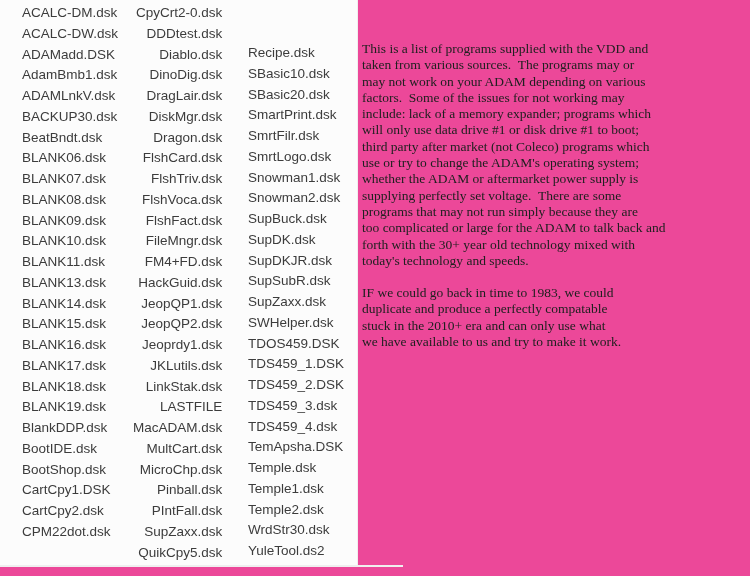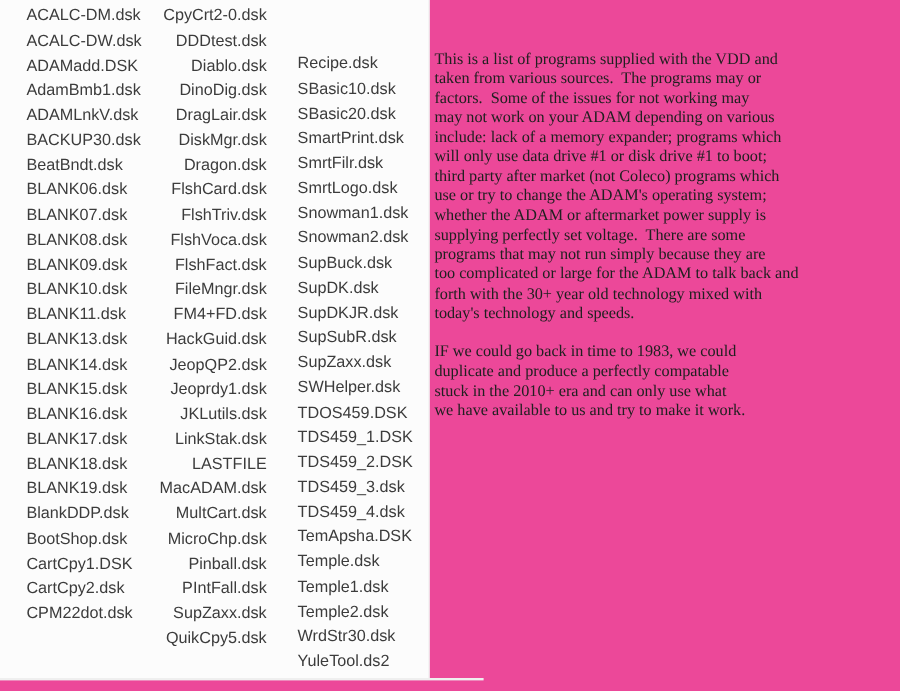--- a/index.html
+++ b/index.html
@@ -89,40 +89,42 @@
         <div class="file-item">BLANK10.dsk</div>
         <div class="file-item">BLANK11.dsk</div>
         <div class="file-item">BLANK13.dsk</div>
         <div class="file-item">BLANK14.dsk</div>
         <div class="file-item">BLANK15.dsk</div>
         <div class="file-item">BLANK16.dsk</div>
         <div class="file-item">BLANK17.dsk</div>
         <div class="file-item">BLANK18.dsk</div>
         <div class="file-item">BLANK19.dsk</div>
         <div class="file-item">BlankDDP.dsk</div>
+        <div class="file-item">BootIDE.dsk</div>
         <div class="file-item">BootShop.dsk</div>
         <div class="file-item">CartCpy1.DSK</div>
         <div class="file-item">CartCpy2.dsk</div>
         <div class="file-item">CPM22dot.dsk</div>
       </div>
     <div class="file-col c1">
         <div class="file-item">CpyCrt2-0.dsk</div>
         <div class="file-item">DDDtest.dsk</div>
         <div class="file-item">Diablo.dsk</div>
         <div class="file-item">DinoDig.dsk</div>
         <div class="file-item">DragLair.dsk</div>
         <div class="file-item">DiskMgr.dsk</div>
         <div class="file-item">Dragon.dsk</div>
         <div class="file-item">FlshCard.dsk</div>
         <div class="file-item">FlshTriv.dsk</div>
         <div class="file-item">FlshVoca.dsk</div>
         <div class="file-item">FlshFact.dsk</div>
         <div class="file-item">FileMngr.dsk</div>
         <div class="file-item">FM4+FD.dsk</div>
         <div class="file-item">HackGuid.dsk</div>
+        <div class="file-item">JeopQP1.dsk</div>
         <div class="file-item">JeopQP2.dsk</div>
         <div class="file-item">Jeoprdy1.dsk</div>
         <div class="file-item">JKLutils.dsk</div>
         <div class="file-item">LinkStak.dsk</div>
         <div class="file-item">LASTFILE</div>
         <div class="file-item">MacADAM.dsk</div>
         <div class="file-item">MultCart.dsk</div>
         <div class="file-item">MicroChp.dsk</div>
         <div class="file-item">Pinball.dsk</div>
         <div class="file-item">PIntFall.dsk</div>
@@ -157,22 +159,22 @@
         <div class="file-item">YuleTool.ds2</div>
       </div>
   </div>
 
   <div class="bottom-rule"></div>
 
   <div class="description">
       <div class="para">
         <div class="line">This is a list of programs supplied with the VDD and</div>
         <div class="line">taken from various sources.  The programs may or</div>
+        <div class="line">may not work on your ADAM depending on various</div>
         <div class="line">factors.  Some of the issues for not working may</div>
-        <div class="line">may not work on your ADAM depending on various</div>
         <div class="line">include: lack of a memory expander; programs which</div>
         <div class="line">will only use data drive #1 or disk drive #1 to boot;</div>
         <div class="line">third party after market (not Coleco) programs which</div>
         <div class="line">use or try to change the ADAM's operating system;</div>
         <div class="line">whether the ADAM or aftermarket power supply is</div>
         <div class="line">supplying perfectly set voltage.  There are some</div>
         <div class="line">programs that may not run simply because they are</div>
         <div class="line">too complicated or large for the ADAM to talk back and</div>
         <div class="line">forth with the 30+ year old technology mixed with</div>
         <div class="line">today's technology and speeds.</div>

